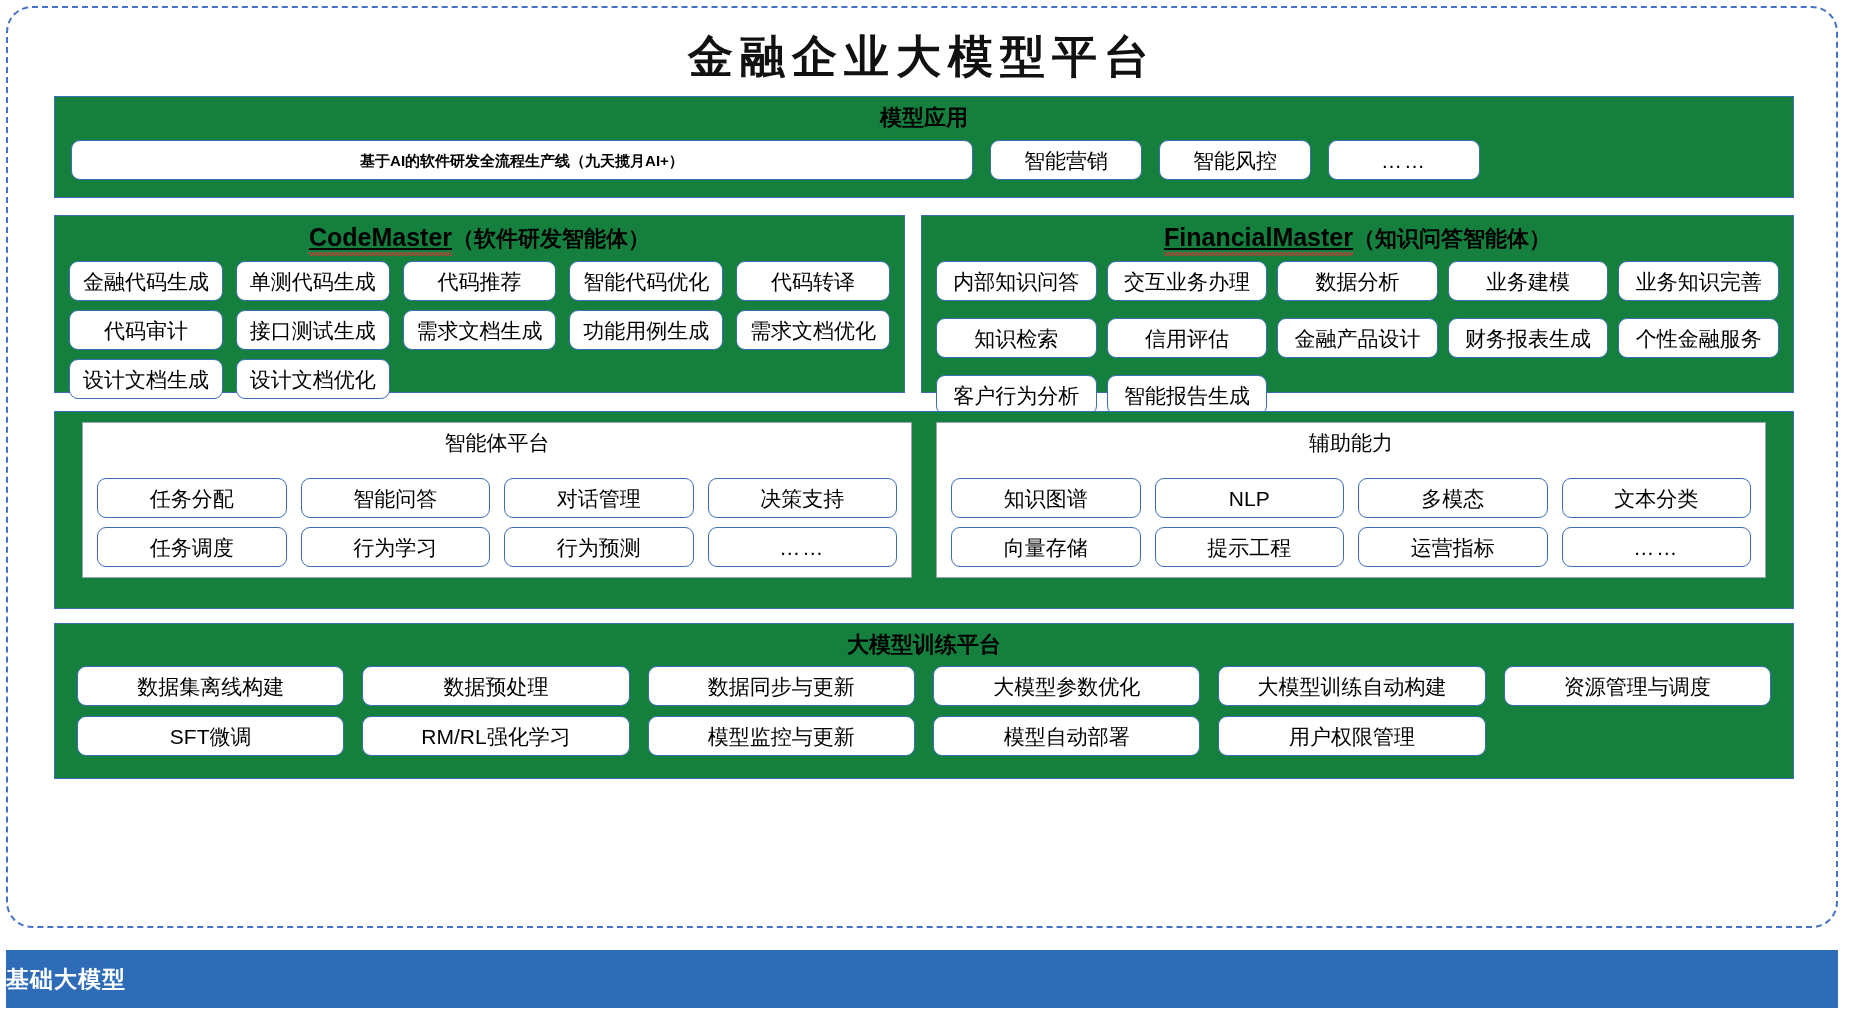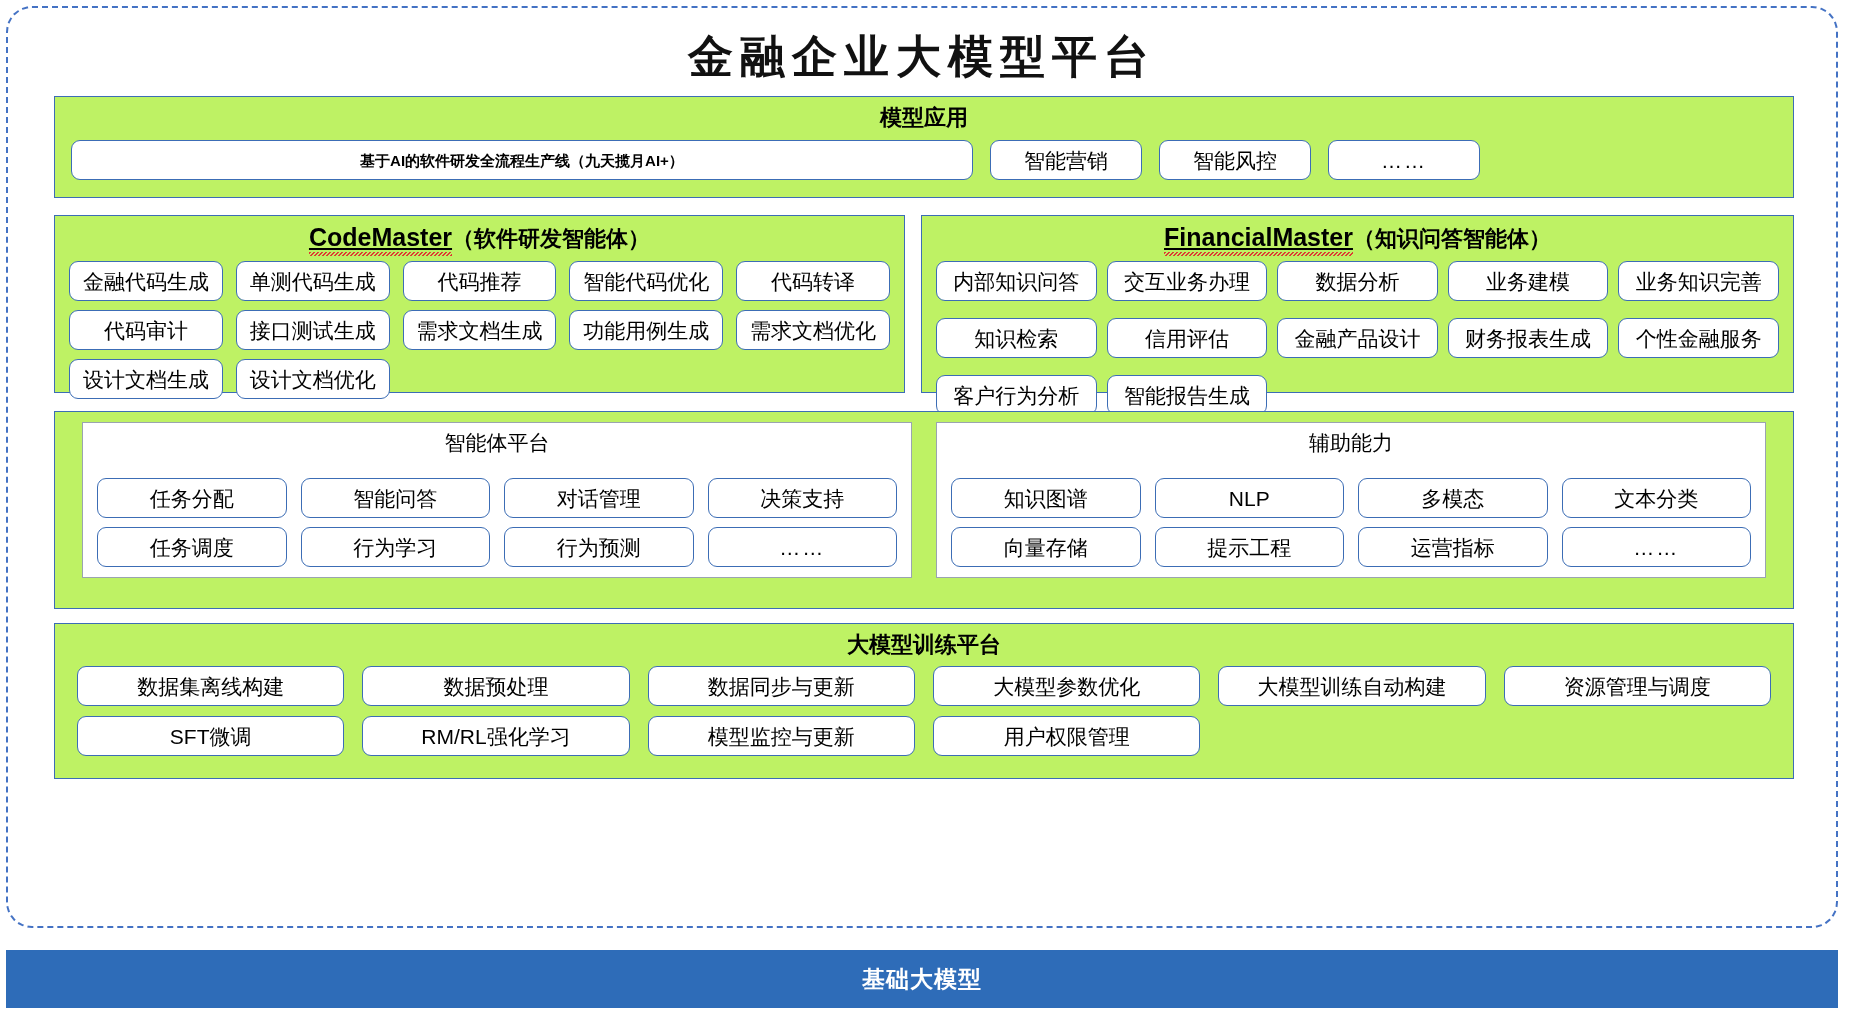--- a/index.html
+++ b/index.html
@@ -40,21 +40,21 @@
     line-height: 1;
     padding-top: 27px;
     color: #111111;
     white-space: nowrap;
   }
 
   
   .panel {
     box-sizing: border-box;
     border: 1.6px solid #3C6DB5;
-    background: #bef264;
+    background: #15803d;
     position: absolute;
   }
   .panel-title {
     text-align: center;
     font-size: 22px;
     font-weight: 700;
     line-height: 1;
     color: #000000;
     white-space: nowrap;
   }
@@ -207,21 +207,21 @@
   .base-bar {
     position: absolute;
     left: 6px;
     top: 950px;
     width: 1832px;
     height: 58px;
     background: #2E6CB8;
     color: #ffffff;
     display: flex;
     align-items: center;
-    justify-content: center;
+    justify-content: flex-start;
     font-size: 23px;
     font-weight: 700;
     letter-spacing: 1px;
   }
 </style>
 </head>
 <body>
 
 <div class="outer-frame">
 
@@ -316,20 +316,21 @@
     <div class="train-grid">
       <div class="pill">数据集离线构建</div>
       <div class="pill">数据预处理</div>
       <div class="pill">数据同步与更新</div>
       <div class="pill">大模型参数优化</div>
       <div class="pill">大模型训练自动构建</div>
       <div class="pill">资源管理与调度</div>
       <div class="pill">SFT微调</div>
       <div class="pill">RM/RL强化学习</div>
       <div class="pill">模型监控与更新</div>
+      <div class="pill">模型自动部署</div>
       <div class="pill">用户权限管理</div>
     </div>
   </div>
 
 </div>
 
 <div class="base-bar">
   <span>基础大模型</span>
 </div>
 

